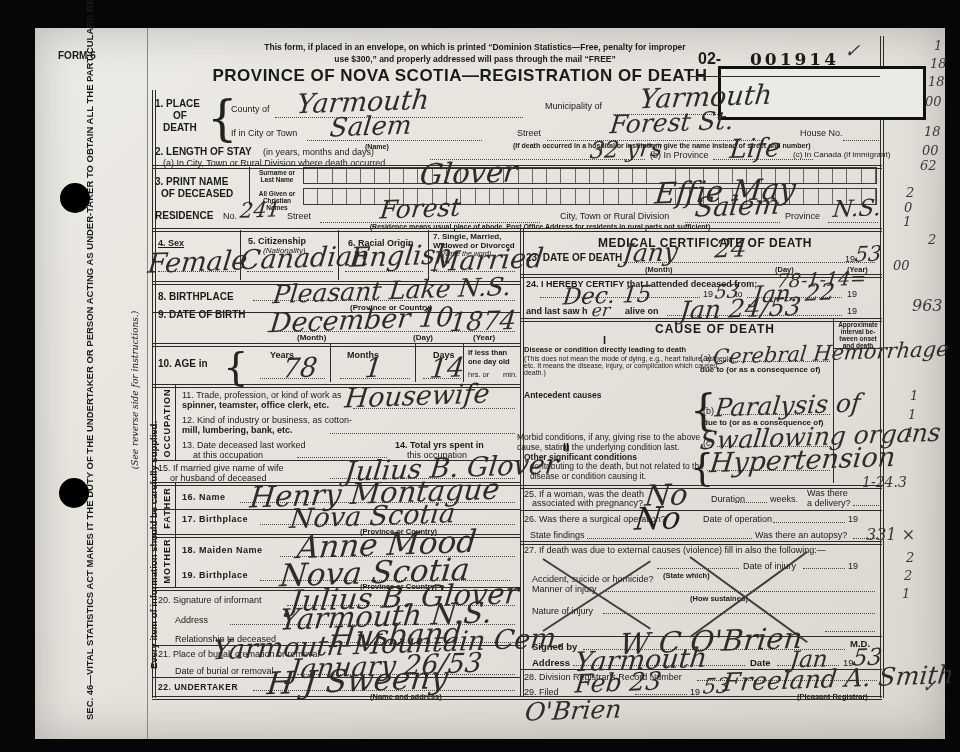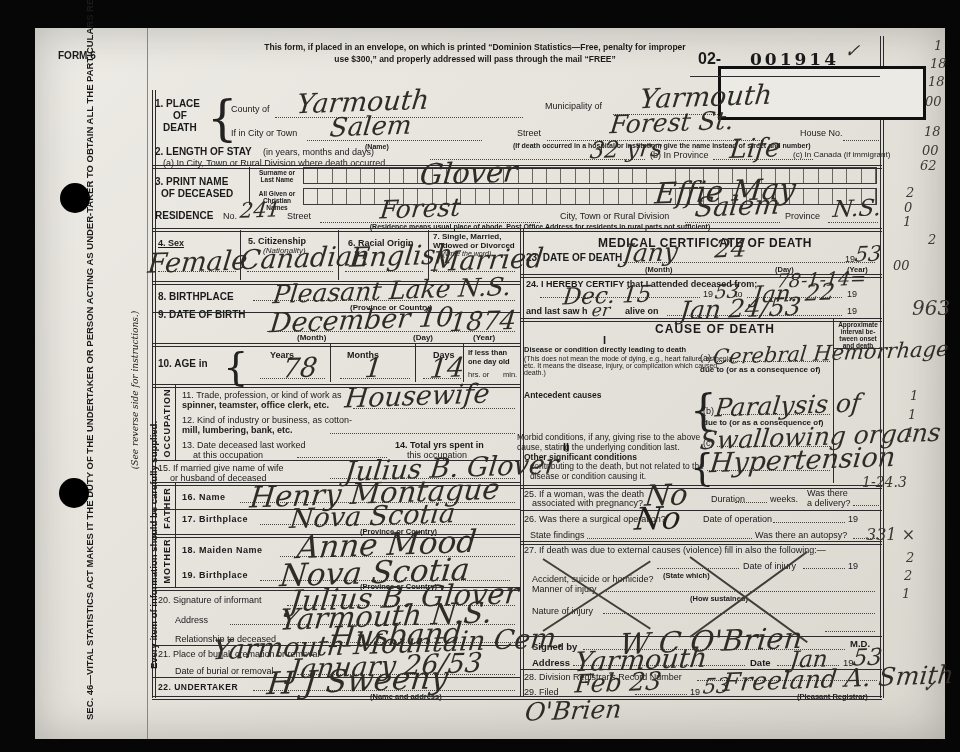--- a/index.html
+++ b/index.html
@@ -46,20 +46,21 @@
   <div class="vln" style="left:112px;top:0;height:711px;border-color:#8a867e;"></div>
   <div class="hole" style="left:25px;top:155px;"></div>
   <div class="hole" style="left:24px;top:450px;"></div>
 
   <div class="vln2" style="left:117px;top:62px;height:608px;"></div>
   <div class="vln2" style="left:845px;top:8px;height:662px;"></div>
   <div class="ln2" style="left:117px;top:668px;width:730px;"></div>
 
   <div class="pl f9 ctr wrap" style="left:160px;top:14px;width:560px;font-size:8.5px;">This form, if placed in an envelope, on which is printed “Dominion Statistics—Free, penalty for improper</div>
   <div class="pl f9 ctr wrap" style="left:160px;top:26px;width:560px;font-size:8.5px;">use $300,” and properly addressed will pass through the mail “FREE”</div>
+  <div class="pl f17 ctr" style="left:135px;top:38px;width:580px;letter-spacing:.5px;">PROVINCE OF NOVA SCOTIA—REGISTRATION OF DEATH</div>
 
   <div class="serialbox"></div>
   <span class="pl f16" style="left:663px;top:22px;z-index:4;">02-</span>
   <span class="pl f17" style="left:715px;top:21px;z-index:4;font-family:'DejaVu Serif',serif;letter-spacing:3px;">001914</span>
   <span class="hw f16" style="left:810px;top:12px;font-size:18px;">✓</span>
   <div class="ln" style="left:655px;top:48px;width:190px;z-index:4;"></div>
   <span class="pl f8" style="left:700px;top:59px;">For use of the Department only</span>
 
   <span class="pl f10" style="left:120px;top:70px;">1. PLACE</span>
   <span class="pl f10" style="left:138px;top:82px;">OF</span>
@@ -373,21 +374,21 @@
   <span class="mg" style="left:893px;top:46px;">18</span>
   <span class="mg" style="left:890px;top:66px;">00</span>
   <span class="mg" style="left:889px;top:96px;">18</span>
   <span class="mg" style="left:887px;top:115px;">00</span>
   <span class="mg" style="left:885px;top:130px;">62</span>
   <span class="mg" style="left:871px;top:157px;">2</span>
   <span class="mg" style="left:869px;top:172px;">0</span>
   <span class="mg" style="left:868px;top:186px;">1</span>
   <span class="mg" style="left:893px;top:204px;">2</span>
   <span class="mg" style="left:858px;top:230px;">00</span>
-  <span class="mg" style="left:877px;top:268px;font-size:20px;">963</span>
+  <span class="mg" style="left:877px;top:268px;font-size:16px;">963</span>
   <span class="mg" style="left:875px;top:360px;">1</span>
   <span class="mg" style="left:873px;top:379px;">1</span>
   <span class="mg" style="left:871px;top:397px;">1</span>
   <span class="mg" style="left:827px;top:446px;font-size:14px;">1-24.3</span>
   <span class="mg" style="left:831px;top:497px;font-size:16px;">331 ×</span>
   <span class="mg" style="left:871px;top:522px;">2</span>
   <span class="mg" style="left:869px;top:540px;">2</span>
   <span class="mg" style="left:867px;top:558px;">1</span>
   <span class="mg" style="left:887px;top:648px;font-size:17px;">✓</span>
 

